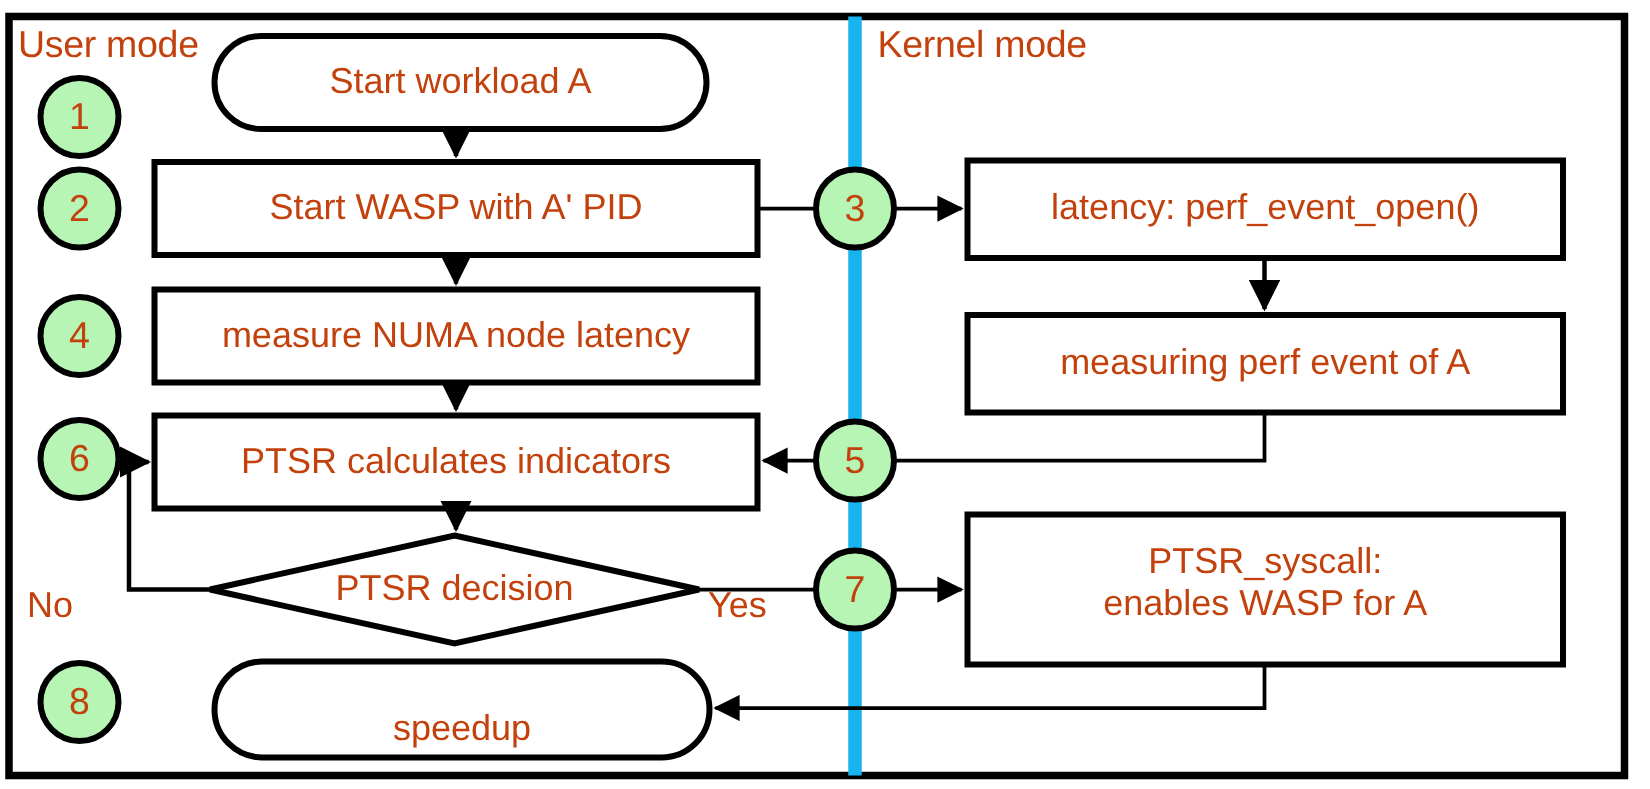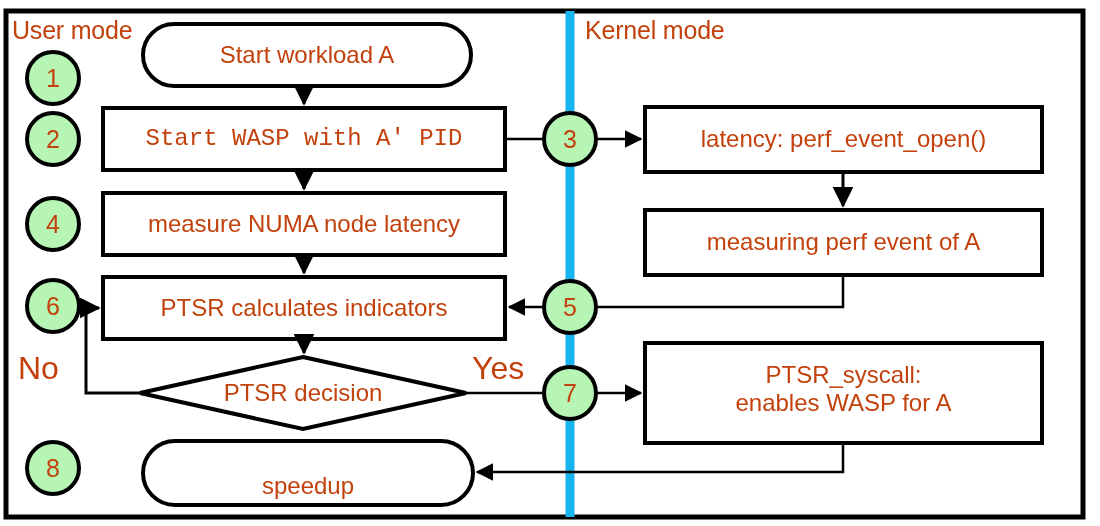--- a/index.html
+++ b/index.html
@@ -33,21 +33,22 @@
     pointer-events: none;
   }
   .mode-label {
     font-size: 25px;
     letter-spacing: -0.2px;
   }
   .node-text {
     font-size: 24px;
   }
   .branch-label {
-    font-size: 32px;
+    font-size: 24px;
+    margin-top: 40px;
   }
   .step-num {
     font-size: 25px;
     font-weight: 400;
   }
   .center-box {
     display: flex;
     align-items: center;
     justify-content: center;
   }
@@ -144,21 +145,21 @@
   <div class="lbl step-num center-box" style="left:27px; top:113px; width:52px; height:52px;">2</div>
   <div class="lbl step-num center-box" style="left:544px; top:113px; width:52px; height:52px;">3</div>
   <div class="lbl step-num center-box" style="left:27px; top:198px; width:52px; height:52px;">4</div>
   <div class="lbl step-num center-box" style="left:544px; top:281px; width:52px; height:52px;">5</div>
   <div class="lbl step-num center-box" style="left:27px; top:280px; width:52px; height:52px;">6</div>
   <div class="lbl step-num center-box" style="left:544px; top:367px; width:52px; height:52px;">7</div>
   <div class="lbl step-num center-box" style="left:27px; top:442px; width:52px; height:52px;">8</div>
 
   <div class="lbl node-text center-box" style="left:143px; top:24px; width:328px; height:62px;">Start workload A</div>
 
-  <div class="lbl node-text center-box" style="left:103px; top:108px; width:402px; height:62px;font-family:Liberation Mono, monospace;">Start WASP with A' PID</div>
+  <div class="lbl node-text center-box" style="left:103px; top:108px; width:402px; height:62px;">Start WASP with A' PID</div>
 
   <div class="lbl node-text center-box" style="left:103px; top:193px; width:402px; height:62px;">measure NUMA node latency</div>
 
   <div class="lbl node-text center-box" style="left:103px; top:277px; width:402px; height:62px;">PTSR calculates indicators</div>
 
   <div class="lbl node-text center-box" style="left:203px; top:372px; width:200px; height:42px;">PTSR decision</div>
 
   <div class="lbl node-text center-box" style="left:143px; top:473px; width:330px; height:26px;">speedup</div>
 
   <div class="lbl node-text center-box" style="left:645px; top:107px; width:397px; height:65px;">latency: perf_event_open()</div>

